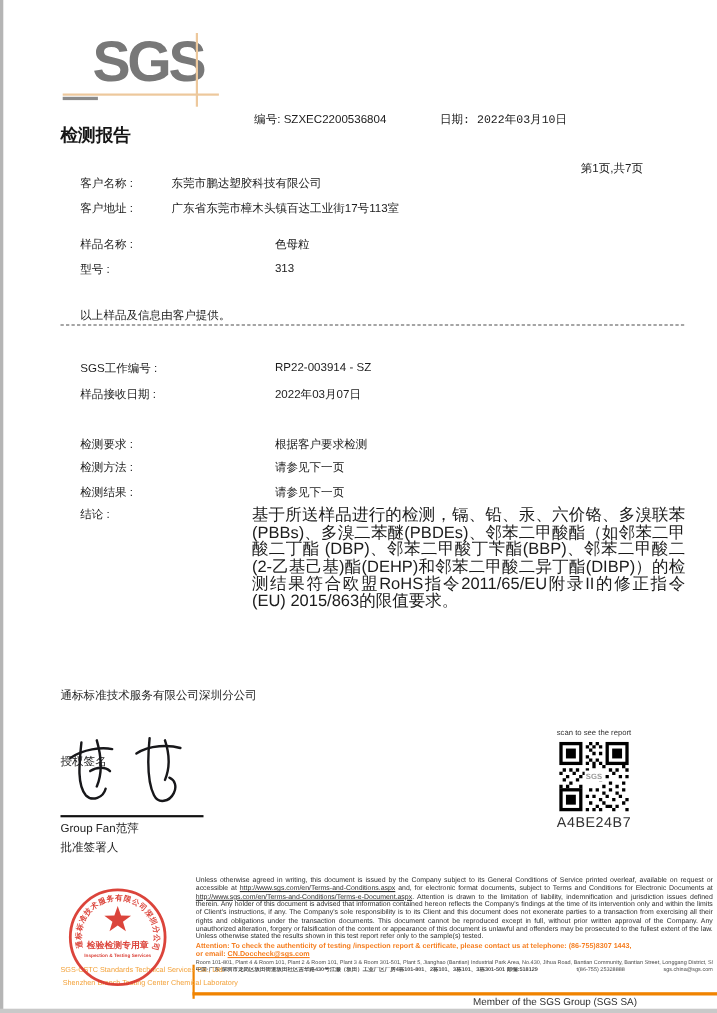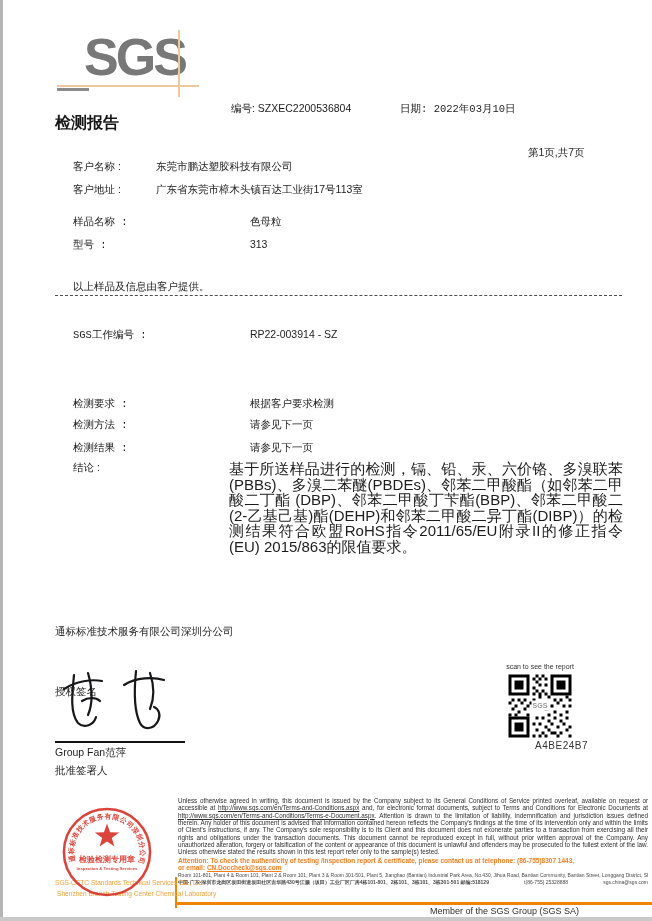--- a/index.html
+++ b/index.html
@@ -18,37 +18,37 @@
 
   
   .title { position:absolute; left:55px; top:113px; font-size:16px; font-weight:bold; color:#161616; }
   .hfield { position:absolute; top:102px; font-size:10.5px; color:#1c1c1c; white-space:nowrap; }
   .h-no   { left:231px; } .h-date { left:400px;font-family:Liberation Mono, monospace; } .h-page { left:528px;margin-top:44px; }
 
   
   .row { position:absolute; left:55px; right:28px; font-size:10.5px; color:#1c1c1c; white-space:nowrap;margin-left:18px; }
   .row .lbl { display:inline-block; vertical-align:top; }
   .lblw-narrow { width:80px; }
-  .lblw-wide   { width:174px;font-family:Liberation Mono, monospace; }
+  .lblw-wide   { width:174px; }
   .dashline { position:absolute; left:55px; top:295px; width:567px; border-top:1.4px dashed #4d4d4d; }
 
   .conclusion-val { position:absolute; left:229px; top:461px; width:394px; font-size:15px; line-height:15.5px; color:#1c1c1c; text-align:justify; }
 
   
   .sig-company { position:absolute; left:55px; top:625px; font-size:10.5px; }
   .sig-auth    { position:absolute; left:55px; top:641px; font-size:10.5px;margin-top:44px; }
   .sig-draw    { position:absolute; left:58px; top:666px; }
   .sig-line    { position:absolute; left:55px; top:741px; width:130px; height:2px; background:#111; }
   .sig-name    { position:absolute; left:55px; top:746px; font-size:10.5px; }
   .sig-role    { position:absolute; left:55px; top:764px; font-size:10.5px; }
 
   
   .scan-hint { position:absolute; left:492px; top:663px; width:96px; text-align:center; font-size:7px; color:#333; }
   .qr        { position:absolute; left:507px; top:673px; }
-  .qr-code   { position:absolute; left:492px; top:740px; width:96px; text-align:right; font-size:10px; color:#333; letter-spacing:0.5px; }
+  .qr-code   { position:absolute; left:492px; top:740px; width:96px; text-align:center; font-size:13px; color:#333; letter-spacing:0.5px; }
 
   
   .stamp { position:absolute; left:60px; top:805px; z-index:3; opacity:0.92; }
   .co-orange1 { position:absolute; left:55px; top:879px; font-size:6.6px; color:#f3a23a; z-index:2; white-space:nowrap; }
   .co-orange2 { position:absolute; left:57px; top:890px; font-size:6.6px; color:#f3a23a; z-index:2; white-space:nowrap; }
 
   .foot-right { position:absolute; left:178px; top:797px; width:470px; }
   .disc { font-size:6.3px; line-height:7.35px; color:#2e2e2e; text-align:justify; }
   .disc a, .lnk { color:#2e2e2e; text-decoration:underline; }
   .attn { font-size:6.5px; line-height:7.5px; color:#f57e20; font-weight:bold; margin-top:1px; }
@@ -104,20 +104,24 @@
     <span class="lbl lblw-wide">型号 :</span>
     <span>313</span>
   </div>
   <div class="row" style="top:280px">以上样品及信息由客户提供。</div>
 
   <div class="dashline"></div>
 
   <div class="row" style="top:328px">
     <span class="lbl lblw-wide">SGS工作编号 :</span>
     <span>RP22-003914 - SZ</span>
+  </div>
+  <div class="row" style="top:352px">
+    <span class="lbl lblw-wide">样品接收日期 :</span>
+    <span>2022年03月07日</span>
   </div>
   <div class="row" style="top:397px">
     <span class="lbl lblw-wide">检测要求 :</span>
     <span>根据客户要求检测</span>
   </div>
   <div class="row" style="top:418px">
     <span class="lbl lblw-wide">检测方法 :</span>
     <span>请参见下一页</span>
   </div>
   <div class="row" style="top:441px">

